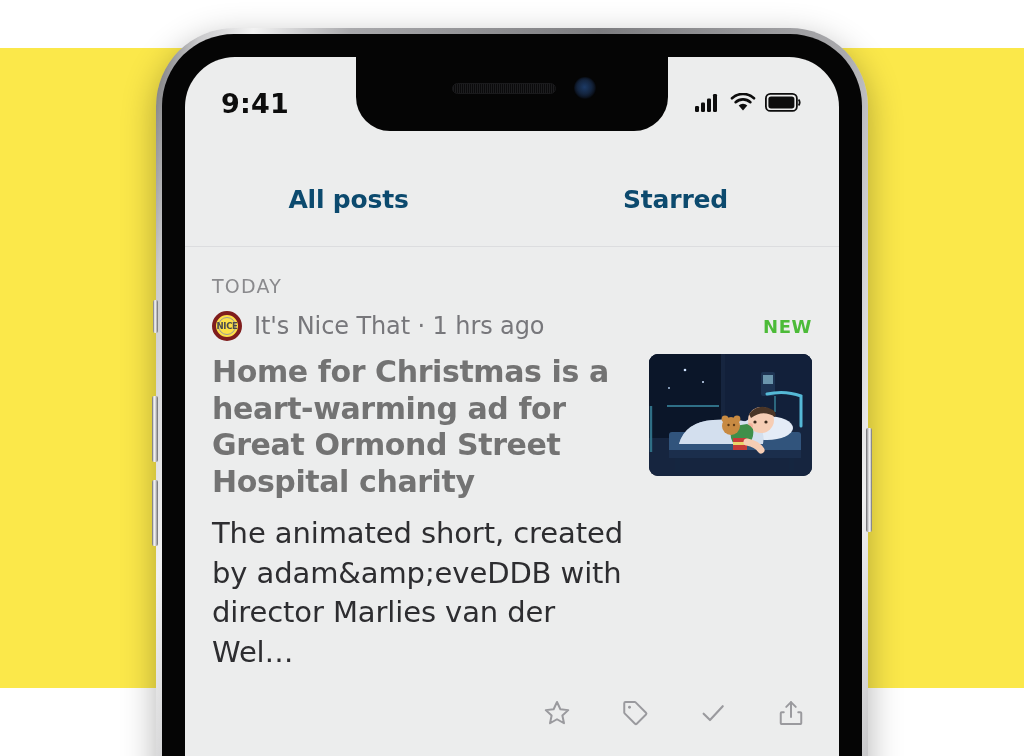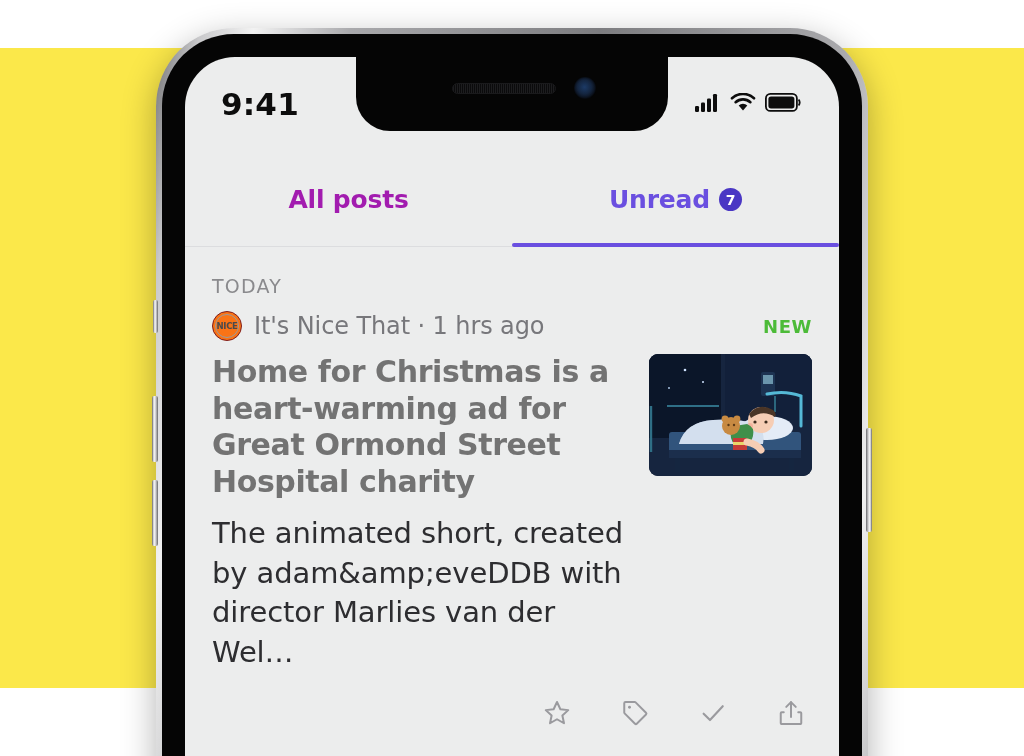--- a/index.html
+++ b/index.html
@@ -122,21 +122,21 @@
     left: 0; top: 0;
     width: 100%;
     height: 74px;
     z-index: 5;
     display: flex;
     align-items: center;
     justify-content: space-between;
     padding: 0 38px 0 36px;
   }
   .status-time {
-    font-size: 31px;
+    font-size: 27px;
     font-weight: 700;
     color: #0d0d0d;
     letter-spacing: 0.2px;
     margin-top: 19px;
   }
   .status-icons {
     display: flex;
     align-items: center;
     gap: 9px;
     margin-top: 16px;
@@ -156,21 +156,21 @@
   .tab {
     flex: 1;
     text-align: center;
     position: relative;
     padding-top: 18px;
     height: 80px;
   }
   .tab-label {
     font-size: 25px;
     font-weight: 700;
-    color: #a21caf;
+    color: #0c4a6e;
     letter-spacing: -0.2px;
     display: inline-flex;
     align-items: center;
     gap: 9px;
   }
   .tab.active .tab-label { color: #6a4fe0; }
   .tab-badge {
     display: inline-flex;
     align-items: center;
     justify-content: center;
@@ -234,22 +234,22 @@
     font-weight: 700;
     color: #4cbb38;
     letter-spacing: 0.6px;
   }
 
   
   .avatar {
     width: 30px;
     height: 30px;
     border-radius: 50%;
-    border: 1px solid #7f1d1d;
-    background: #f97316;
+    border: 4px solid #7f1d1d;
+    background: #fde047;
     display: flex;
     align-items: center;
     justify-content: center;
     flex: none;
     position: relative;
   }
   .avatar::after {
     content: "";
     position: absolute;
     inset: 2px;
@@ -353,26 +353,22 @@
           <rect x="3.4" y="3.4" width="26" height="12" rx="2.6" fill="#0d0d0d"></rect>
           <path d="M33.6 6.4 q2.2 3.1 0 6.2" stroke="#0d0d0d" stroke-width="1.8" fill="none"></path>
         </svg>
       </div>
     </div>
 
     <div class="tabbar">
       <div class="tab">
         <span class="tab-label">All posts</span>
       </div>
-      <div class="tab active">
-        <span class="tab-label">
-          <span>Unread</span>
-          <span class="tab-badge">7</span>
-        </span>
-        <div class="tab-underline"></div>
+      <div class="tab">
+        <span class="tab-label">Starred</span>
       </div>
     </div>
 
     <div class="feed">
 
       <div class="section-header">TODAY</div>
 
       <div class="post">
         <div class="post-meta">
           <div class="post-source">

